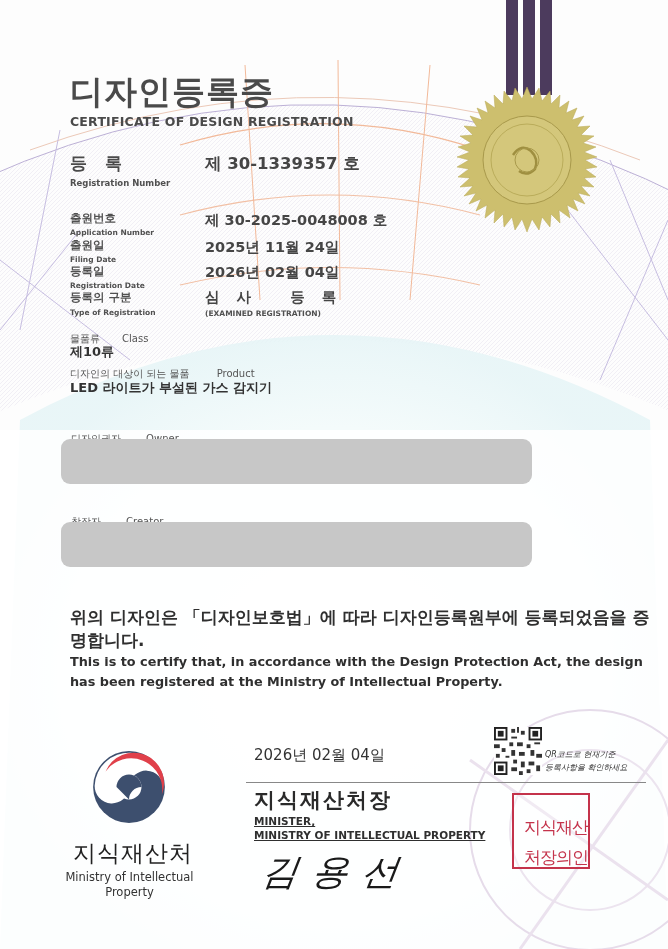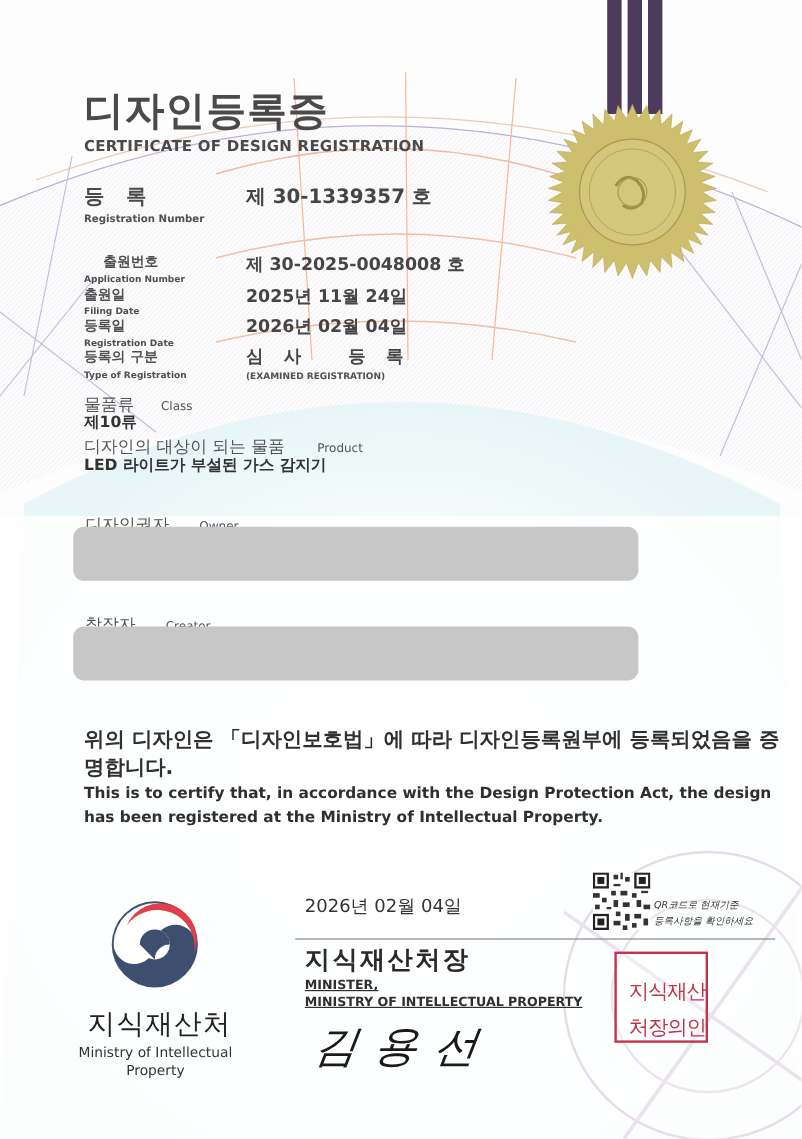--- a/index.html
+++ b/index.html
@@ -7,21 +7,21 @@
   .bg-svg { position:absolute; left:0; top:0; width:668px; height:949px; z-index:0; }
   .abs { position:absolute; z-index:2; }
   .title-ko { left:70px; top:70px; font-size:33px; font-weight:bold; color:#4a4a4a; letter-spacing:1px;font-family:Liberation Serif, serif; }
   .title-en { left:70px; top:114px; font-size:12.5px; font-weight:bold; color:#4a4a4a; letter-spacing:0.2px; }
   .lbl-ko { font-size:11.5px; color:#505050; font-weight:bold; }
   .lbl-en { font-size:7.5px; color:#505050; font-weight:bold; }
   .val { font-size:14.5px; font-weight:bold; color:#454545; }
   .reg-ko { left:70px; top:152px; font-size:17px; font-weight:bold; color:#4a4a4a; letter-spacing:6px; }
   .reg-en { left:70px; top:178px; font-size:8.5px; font-weight:bold; color:#505050; }
   .reg-val { left:205px; top:153px; font-size:16.5px; font-weight:bold; color:#454545; }
-  .small-gray { font-size:14px; color:#555; }
+  .small-gray { font-size:10px; color:#555; }
   .tiny-gray { font-size:10px; color:#555;padding-left:12px; }
   .redact { position:absolute; z-index:2; left:61px; width:471px; height:45px; background:#c7c7c7; border-radius:9px; }
   .cert-ko { left:70px; top:606px; font-size:17px; font-weight:bold; color:#2f2f2f; line-height:23px; width:590px; }
   .cert-en { left:70px; top:652px; font-size:12.8px; font-weight:bold; color:#2f2f2f; line-height:20px; width:600px; }
   .ribbon { position:absolute; z-index:1; top:0; width:12px; height:95px; background:#4c3b5d; }
   .seal { position:absolute; z-index:3; left:447px; top:85px; width:160px; height:160px; }
   .logo { position:absolute; z-index:2; left:90px; top:748px; width:78px; height:78px; }
   .ministry-ko { left:73px; top:838px; font-size:23px; color:#222; letter-spacing:1px; }
   .ministry-en { left:62px; top:870px; width:135px; text-align:center; font-size:11.5px; color:#333; line-height:15px; }
   .date-bottom { left:254px; top:746px; font-size:15px; color:#333; }
@@ -88,21 +88,21 @@
   <circle cx="80" cy="75" r="12" fill="none" stroke="#a8994b" stroke-width="1"></circle>
 </svg>
 
 <div class="abs title-ko">디자인등록증</div>
 <div class="abs title-en">CERTIFICATE OF DESIGN REGISTRATION</div>
 
 <div class="abs reg-ko">등 록</div>
 <div class="abs reg-en">Registration Number</div>
 <div class="abs reg-val">제 30-1339357 호</div>
 
-<div class="abs lbl-ko" style="left:70px; top:211px;margin-left:16px;">출원번호</div>
+<div class="abs lbl-ko" style="left:70px; top:211px;">출원번호</div>
 <div class="abs lbl-en" style="left:70px; top:228px;">Application Number</div>
 <div class="abs val" style="left:205px; top:211px;">제 30-2025-0048008 호</div>
 
 <div class="abs lbl-ko" style="left:70px; top:238px;">출원일</div>
 <div class="abs lbl-en" style="left:70px; top:255px;">Filing Date</div>
 <div class="abs val" style="left:205px; top:238px;">2025년 11월 24일</div>
 
 <div class="abs lbl-ko" style="left:70px; top:264px;">등록일</div>
 <div class="abs lbl-en" style="left:70px; top:281px;">Registration Date</div>
 <div class="abs val" style="left:205px; top:263px;">2026년 02월 04일</div>

